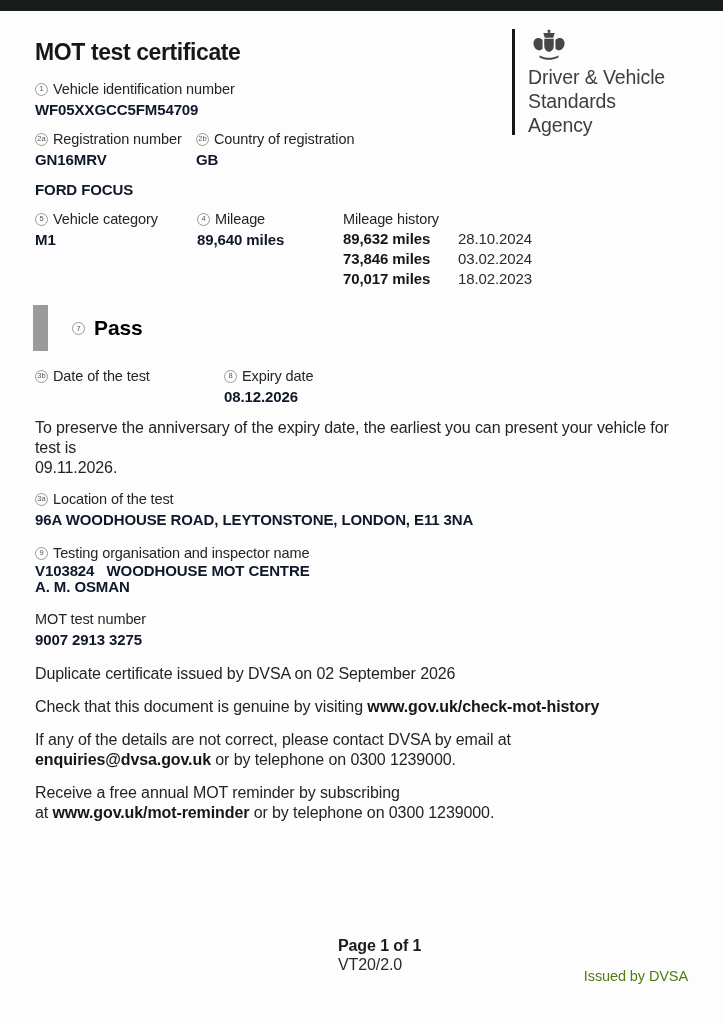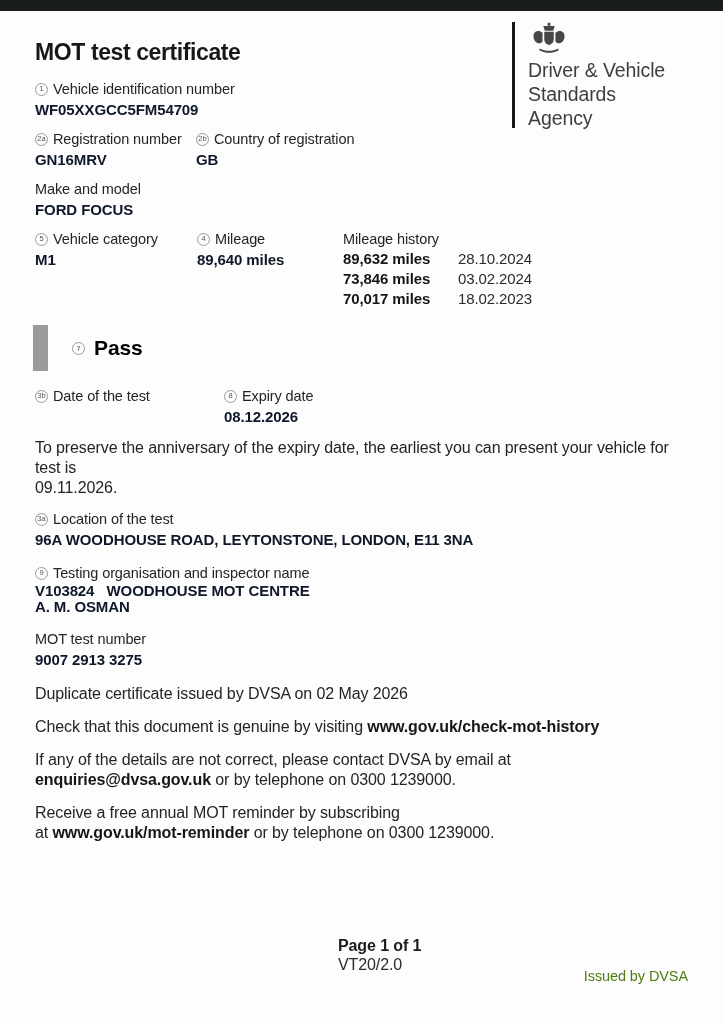--- a/index.html
+++ b/index.html
@@ -17,21 +17,21 @@
 
   .title {
     margin-top: 28px;
     font-size: 23px;
     font-weight: bold;
     letter-spacing: -0.4px;
     color: #171717;
   }
 
   
-  .logo { position: absolute; left: 512px; top: 22px; display: flex; }
+  .logo { position: absolute; left: 512px; top: 29px; display: flex; }
   .logo-bar { width: 3px; height: 106px; background: #161616; margin-right: 13px; flex: none; }
   .logo-text { font-size: 19.5px; line-height: 24px; color: #3e3e40; margin-top: 4px; }
   .crest { display: block; margin-left: 2px; margin-bottom: 2px; }
 
   
   .field { margin-top: 9px; }
   .label { font-size: 14.5px; line-height: 20px; color: #242424; display: flex; align-items: center; }
   .value { font-size: 15px; line-height: 21px; font-weight: bold; color: #0f172a; }
   .num {
     display: inline-flex; align-items: center; justify-content: center;
@@ -114,23 +114,20 @@
       <div>
         <div class="label">
           <span class="num">2b</span>
           <span>Country of registration</span>
         </div>
         <div class="value">GB</div>
       </div>
     </div>
 
     <div class="field">
-      <div class="label">
-        <span>Make and model</span>
-      </div>
       <div class="value">FORD FOCUS</div>
     </div>
 
     <div class="row field">
       <div class="col-cat">
         <div class="label">
           <span class="num">5</span>
           <span>Vehicle category</span>
         </div>
         <div class="value">M1</div>
@@ -205,21 +202,21 @@
       <div class="value tight">A. M. OSMAN</div>
     </div>
 
     <div class="field" style="margin-top:14px;">
       <div class="label">
         <span>MOT test number</span>
       </div>
       <div class="value">9007 2913 3275</div>
     </div>
 
-    <p class="para" style="margin-top:14px;">Duplicate certificate issued by DVSA on 02 May 2026</p>
+    <p class="para" style="margin-top:14px;">Duplicate certificate issued by DVSA on 02 September 2026</p>
 
     <p class="para" style="margin-top:13px;"><span>Check that this document is genuine by visiting </span><b>www.gov.uk/check-mot-history</b></p>
 
     <p class="para" style="margin-top:13px;">
       <span style="display:block;">If any of the details are not correct, please contact DVSA by email at</span>
       <span style="display:block;"><b>enquiries@dvsa.gov.uk</b><span> or by telephone on 0300 1239000.</span></span>
     </p>
 
     <p class="para" style="margin-top:13px;">
       <span style="display:block;">Receive a free annual MOT reminder by subscribing</span>

